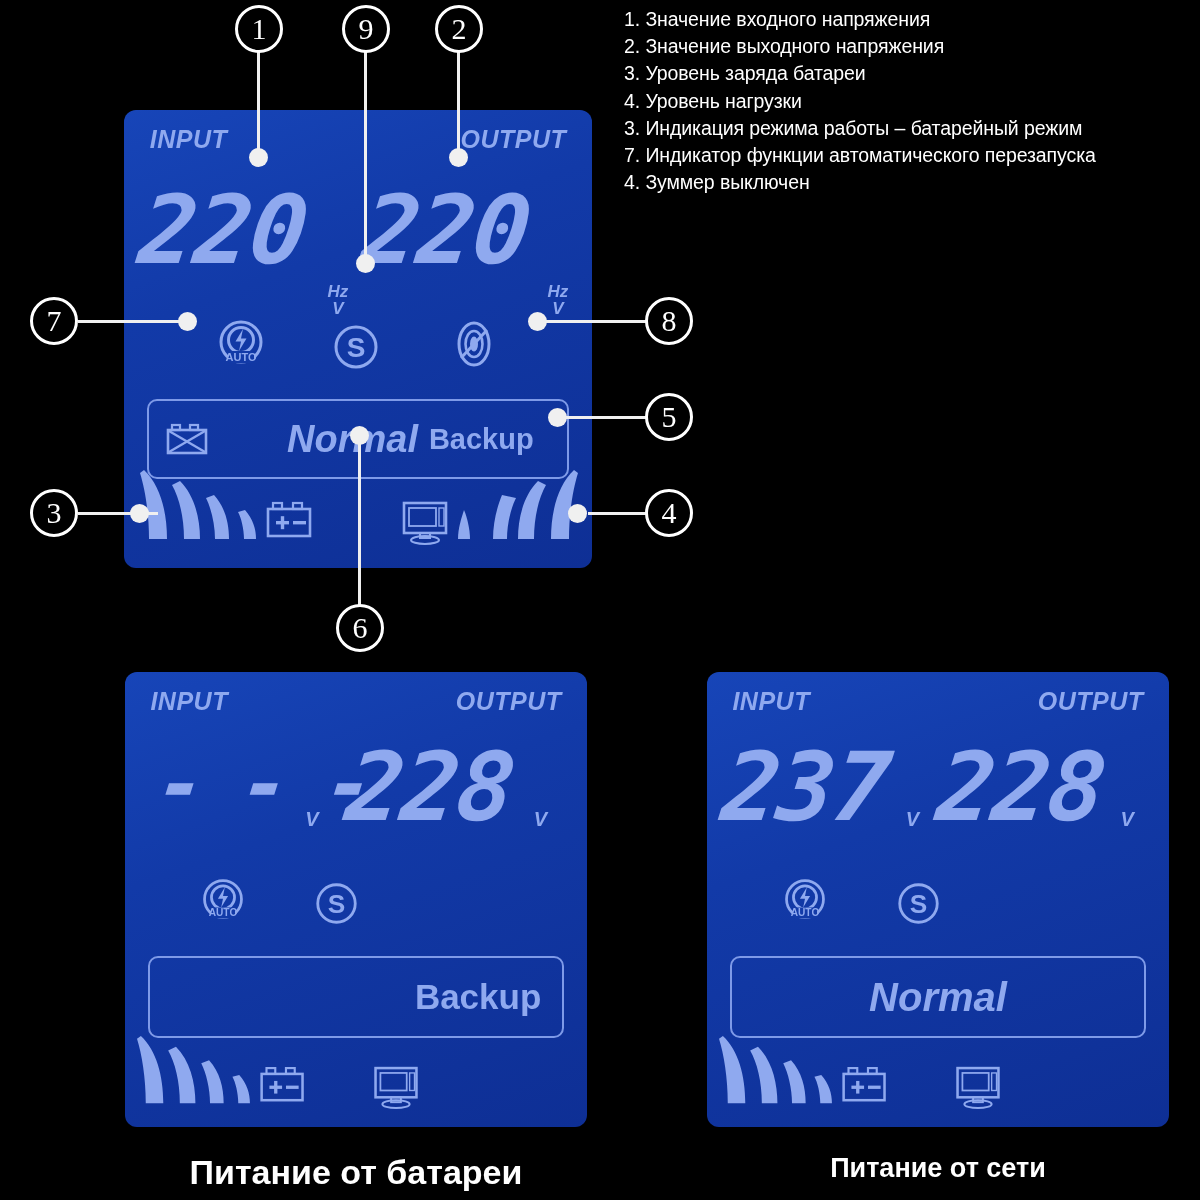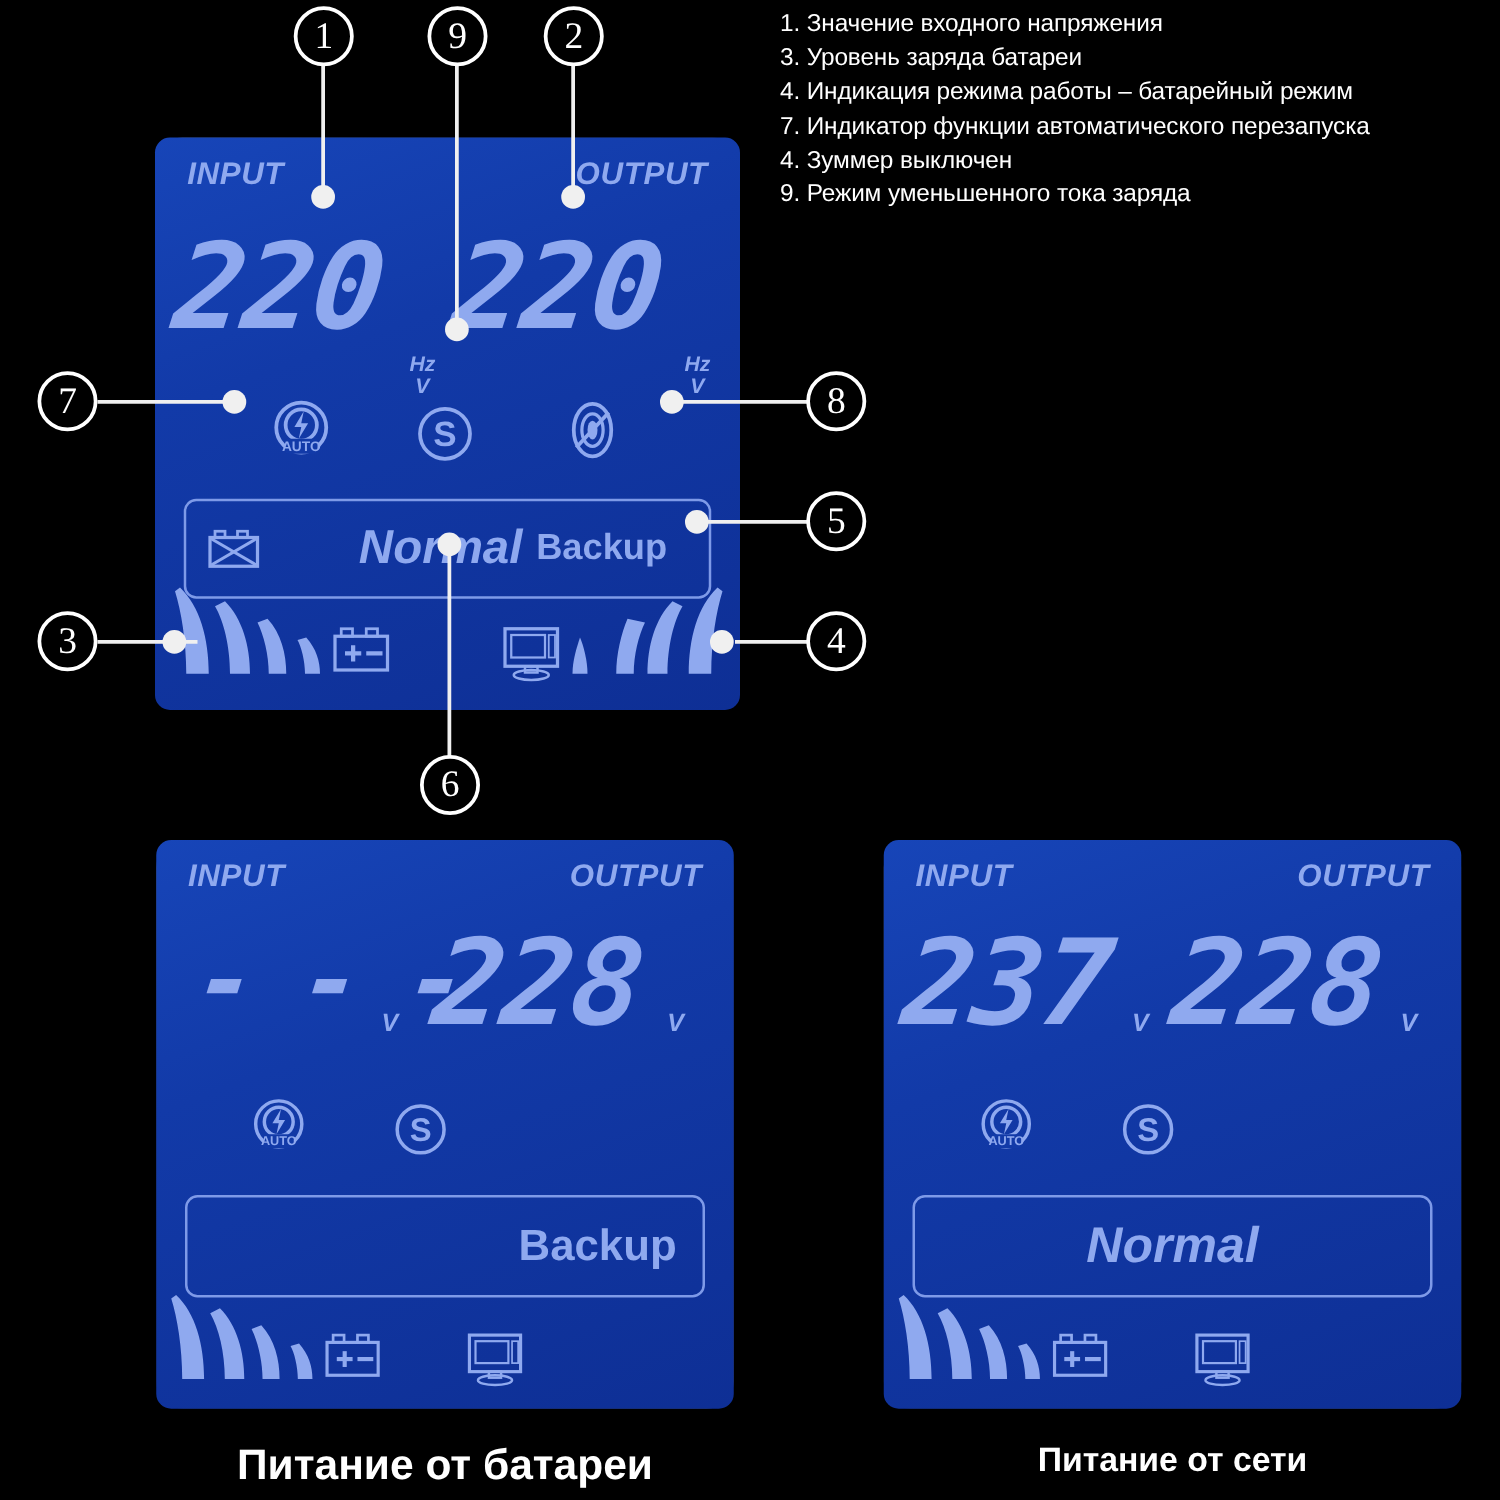--- a/index.html
+++ b/index.html
@@ -99,25 +99,26 @@
   }
   svg { display:block; overflow: visible; }
 </style>
 </head>
 <body>
 
 <div id="root">
 
   <div class="legend">
     <div class="legend-item">1. Значение входного напряжения</div>
+    <div class="legend-item">2. Значение выходного напряжения</div>
     <div class="legend-item">3. Уровень заряда батареи</div>
-    <div class="legend-item">4. Индикация режима работы – батарейный режим</div>
+    <div class="legend-item">4. Уровень нагрузки</div>
+    <div class="legend-item">3. Индикация режима работы – батарейный режим</div>
     <div class="legend-item">7. Индикатор функции автоматического перезапуска</div>
     <div class="legend-item">4. Зуммер выключен</div>
-    <div class="legend-item">9. Режим уменьшенного тока заряда</div>
   </div>
 
   <div class="bezel" style="left:124px; top:110px; width:468px; height:458px;">
     <div class="lcd">
 
       <div class="io-label" style="left:5.5%; font-size:25px;">INPUT</div>
       <div class="io-label" style="right:5.5%; font-size:25px;">OUTPUT</div>
 
       <div class="seg" style="left:3.5%; top:16%; font-size:95px;">220</div>
       <div class="unit" style="left:43.5%; top:29%; font-size:17px;">

